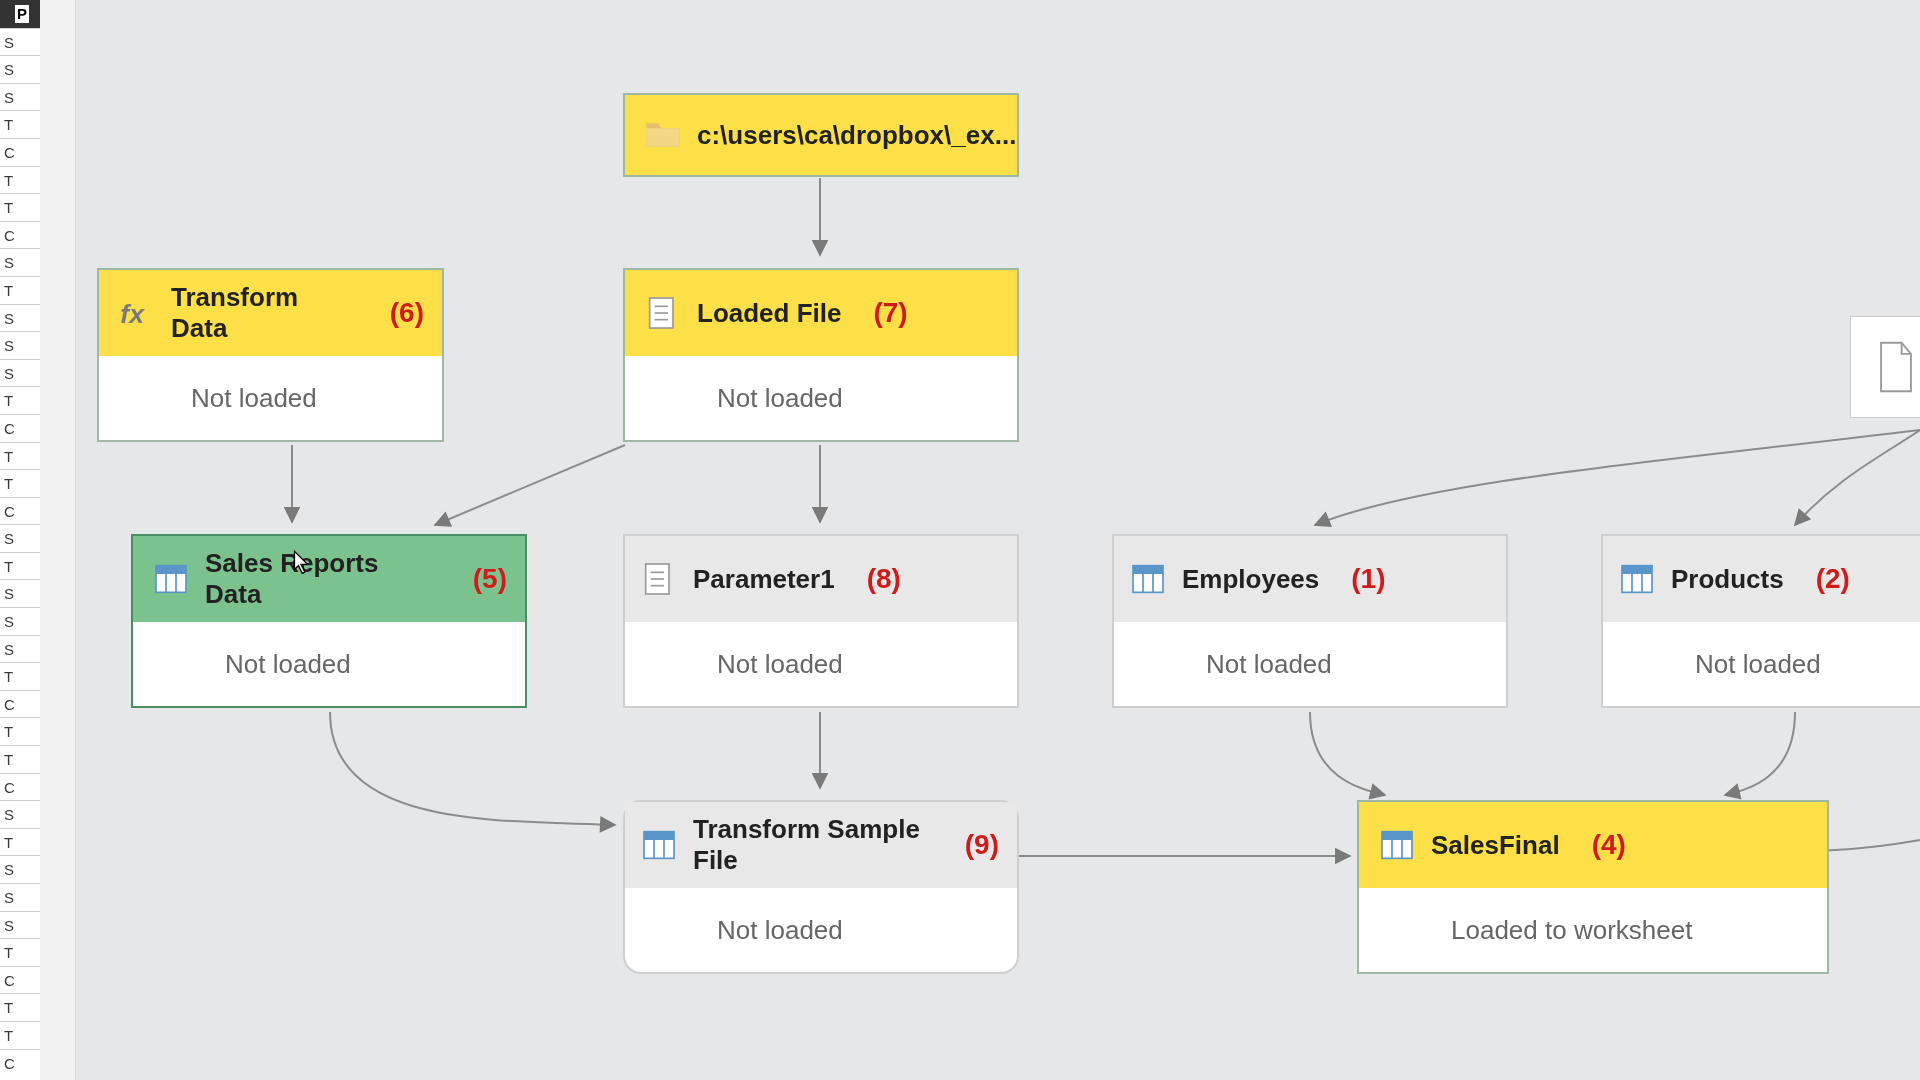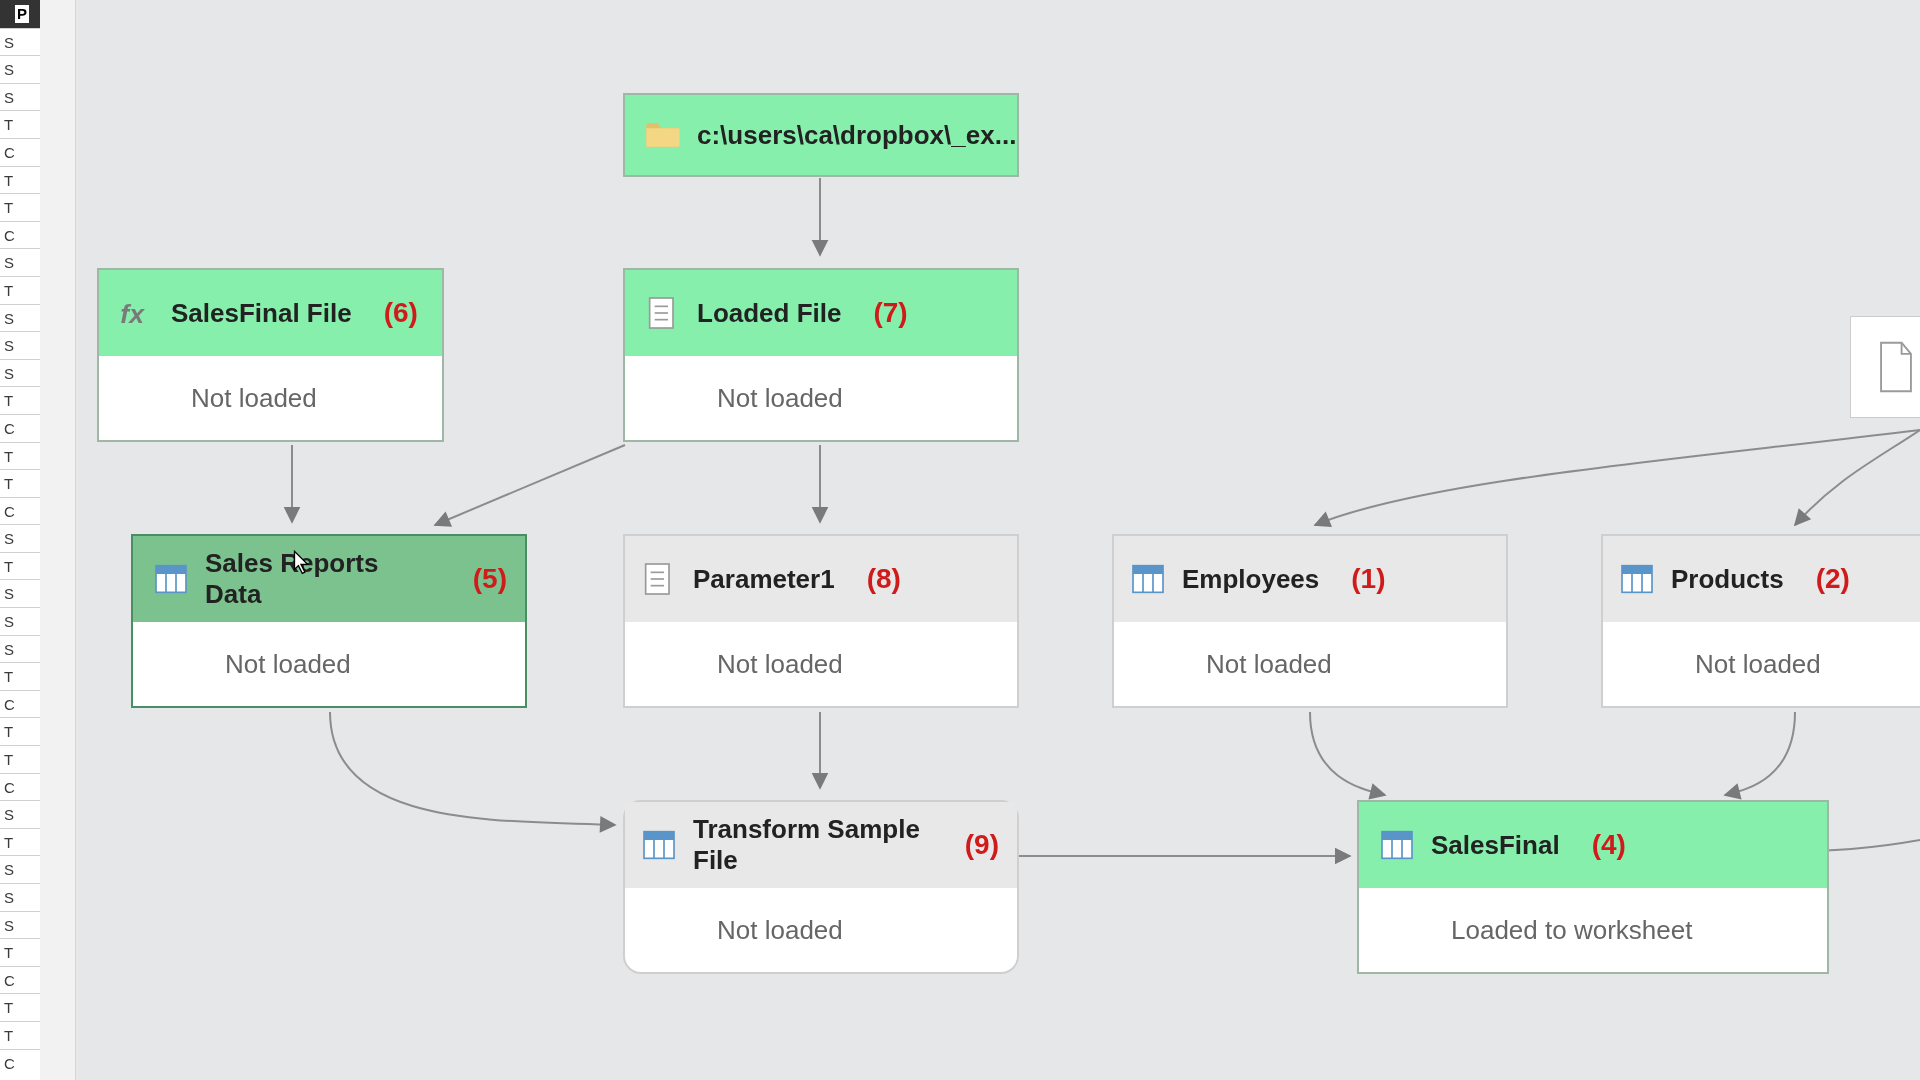--- a/index.html
+++ b/index.html
@@ -76,21 +76,21 @@
     height: 100%;
   }
 
   .node {
     position: absolute;
     border: 2px solid #9fb8a6;
     background: #fff;
     box-sizing: border-box;
   }
   .node.green .head {
-    background: #86efac;
+    background: #fde047;
   }
   .node.green-strong .head {
     background: #7cc28f;
   }
   .node.gray .head {
     background: #e8e8e8;
     padding-left: 14px;
   }
   .node .head {
     height: 86px;
@@ -249,21 +249,21 @@
 
   </div>
 
   <div class="node green" style="left:22px; top:268px; width:347px;">
     <div class="head">
       <span class="icon">
         <svg viewBox="0 0 24 24">
             <text x="2" y="18" font-size="16" font-style="italic" fill="#7a7a7a">fx</text>
           </svg>
       </span>
-      <span>SalesFinal File</span>
+      <span>Transform Data</span>
       <span class="annot">(6)</span>
     </div>
     <div class="body">
         <span>Not loaded</span>
       </div>
   </div>
 
   <div class="node green" style="left:548px; top:268px; width:396px;">
     <div class="head">
       <span class="icon">

